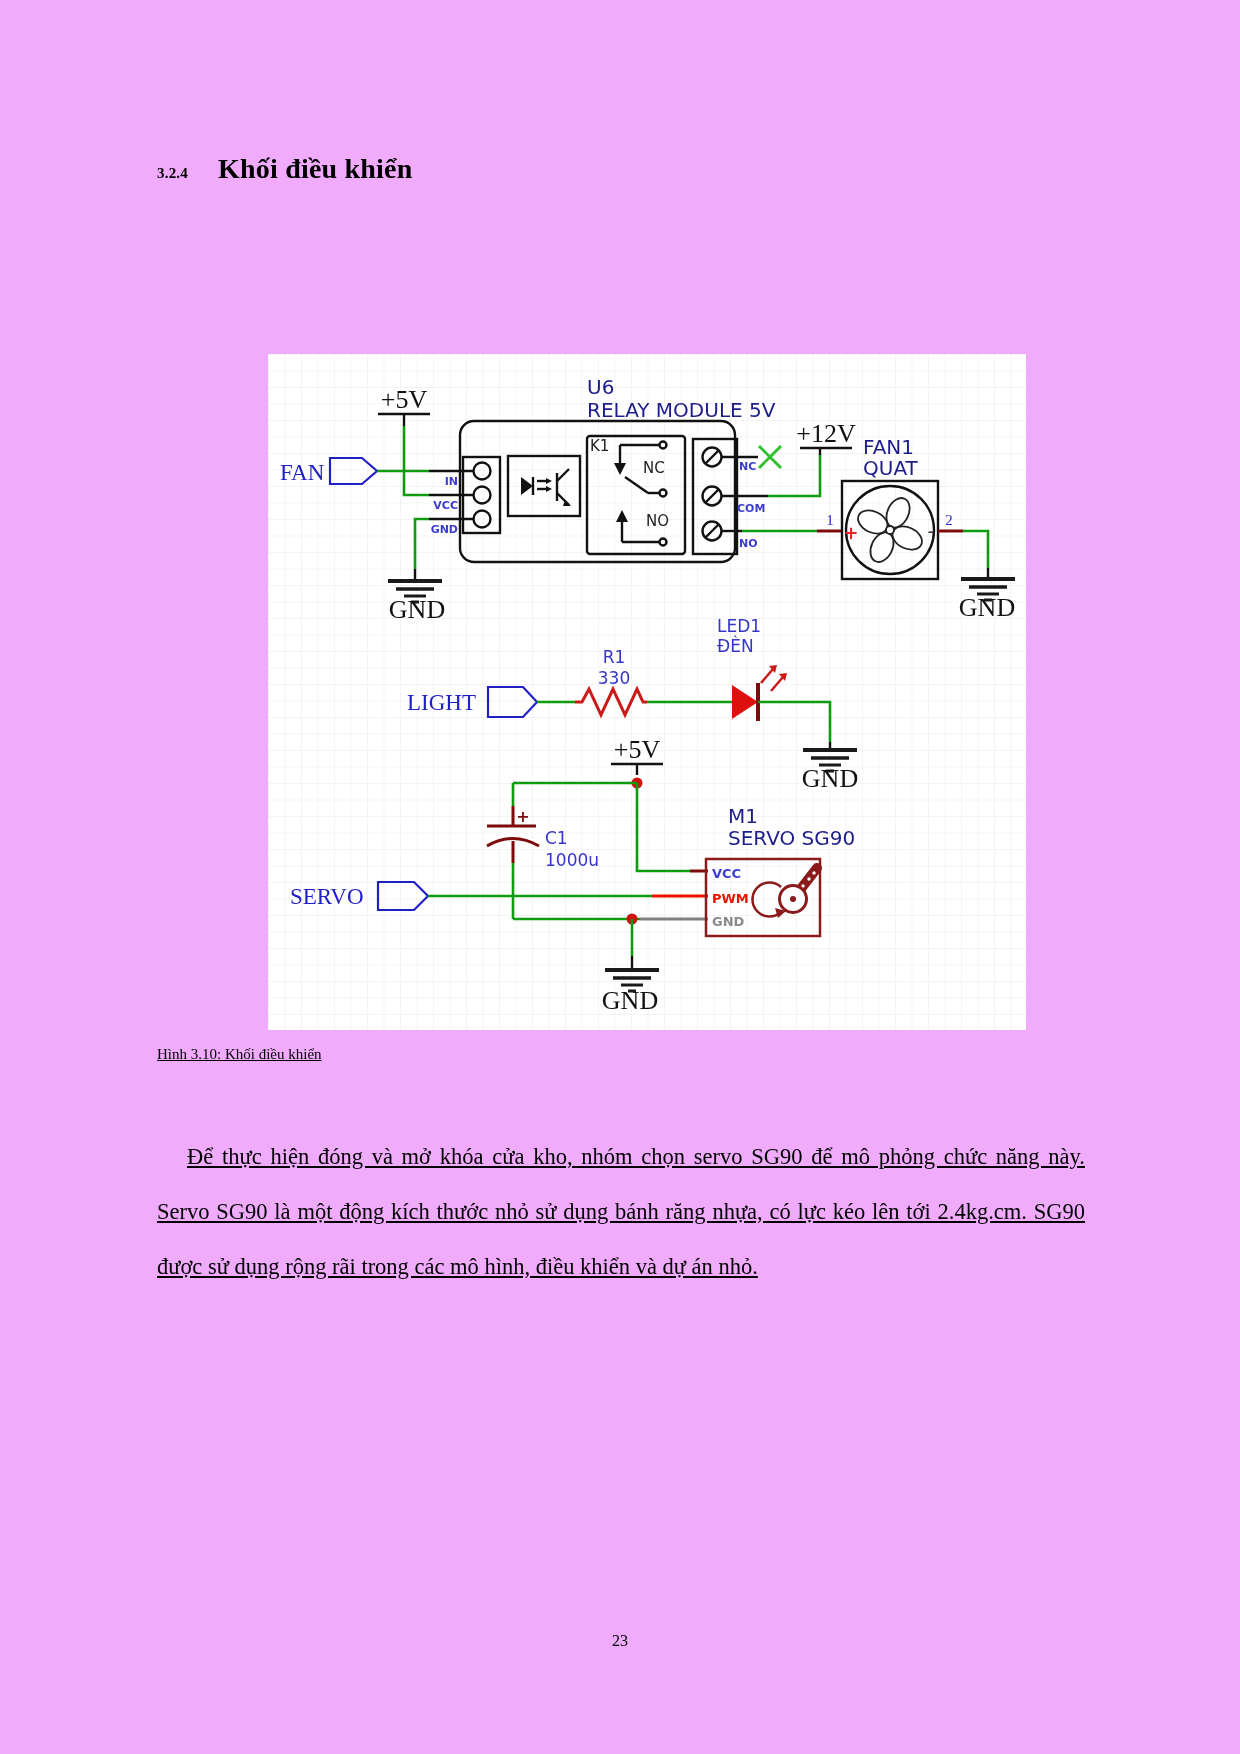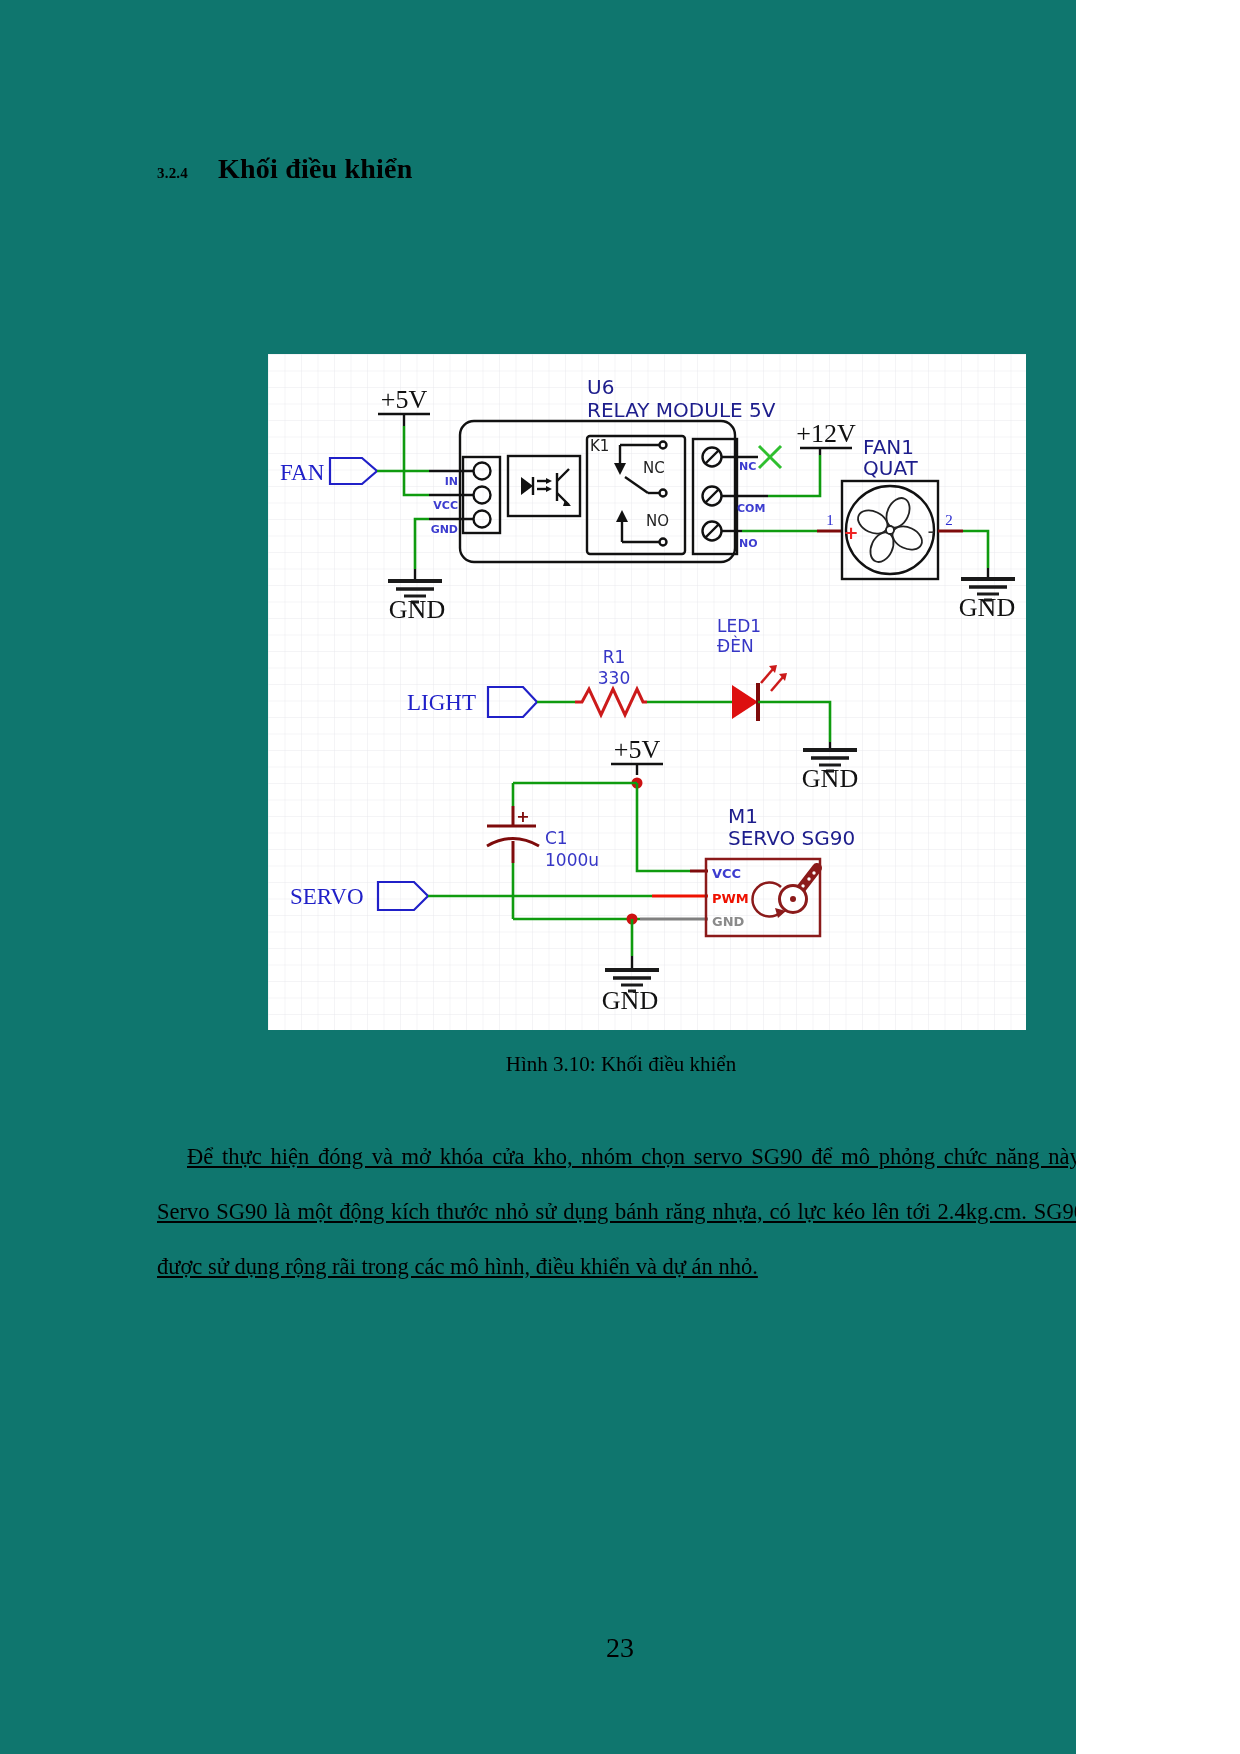--- a/index.html
+++ b/index.html
@@ -1,27 +1,27 @@
 <!DOCTYPE html>
 <html><head>
 <meta charset="utf-8">
 <style>
   html,body{margin:0;padding:0;background:#fff;}
-  #page{position:relative;width:1076px;height:1754px;background:#0f766e;
+  #page{position:relative;width:1240px;height:1754px;background:#f0abfc;
         font-family:"Liberation Serif",serif;color:#000;overflow:hidden;}
   .heading{position:absolute;left:157px;top:153px;font-size:28px;font-weight:bold;
            letter-spacing:.2px;}
   .heading .num{margin-right:30px;}
   .bodytext{position:absolute;left:157px;width:928px;font-size:22.5px;line-height:55px;
             text-align:justify;text-indent:30px;}
   #para1{top:221px;}
   #para2{top:1106px;text-decoration:underline;}
-  .caption{position:absolute;left:157px;width:928px;top:1031px;font-size:21px;
-           text-align:center;}
-  .pagenum{position:absolute;left:0;width:1240px;top:1632px;font-size:28px;
+  .caption{position:absolute;left:157px;width:928px;top:1031px;font-size:15px;
+           text-align:left;text-decoration:underline;}
+  .pagenum{position:absolute;left:0;width:1240px;top:1632px;font-size:16px;
            text-align:center;}
   .figure{position:absolute;left:268px;top:354px;width:758px;height:676px;}
   .figure svg{display:block;}
   
   text{font-family:"DejaVu Sans",sans-serif;}
   .pwr{font-family:"Liberation Serif",serif;font-size:26px;fill:#111;}
   .netlbl{font-family:"Liberation Serif",serif;font-size:23px;fill:#2020c8;}
   .ref{font-size:17px;fill:#3636c6;}
   .ref2{font-size:20px;fill:#1d1d8c;}
   .pinlbl{font-size:11px;font-weight:bold;fill:#3c3ccf;}

